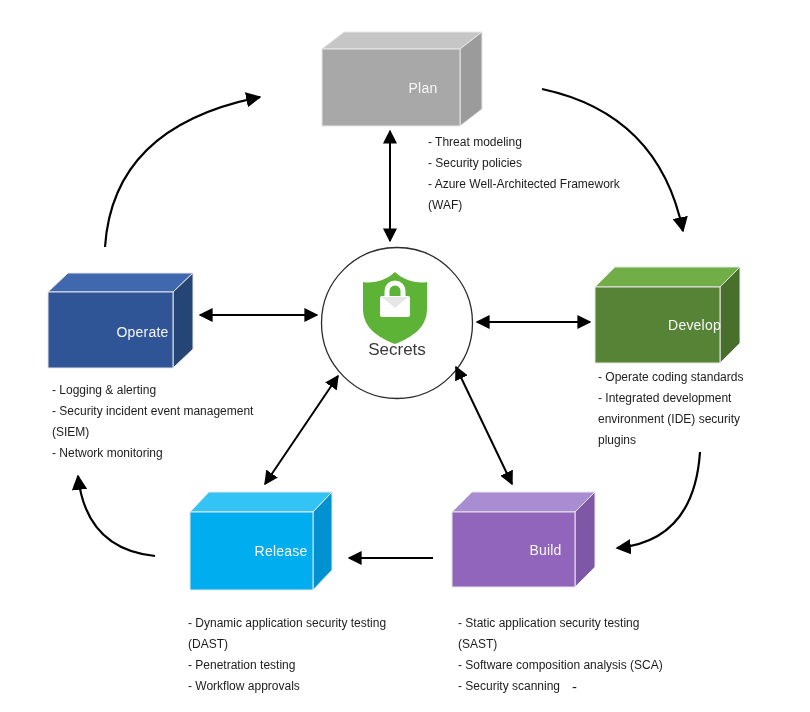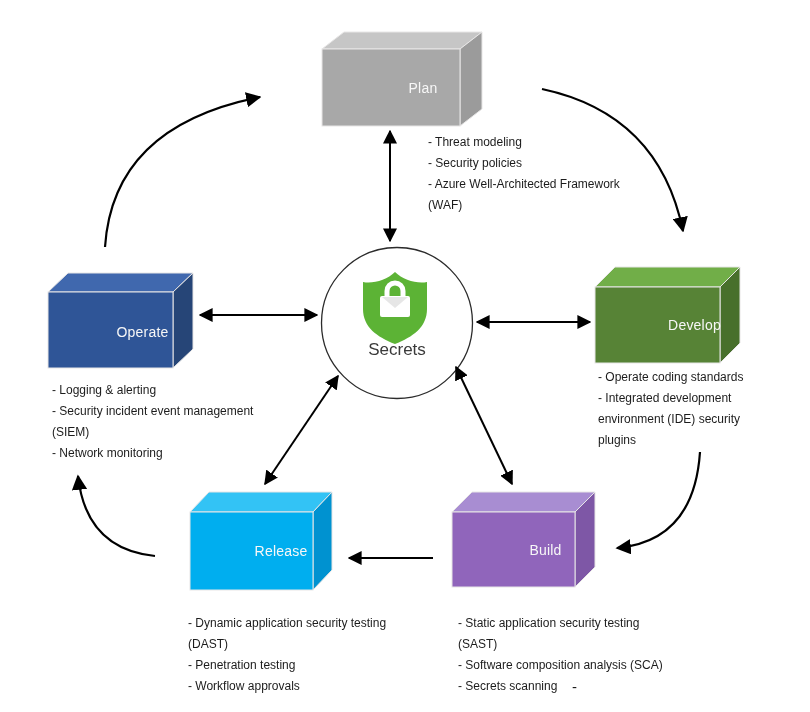--- a/index.html
+++ b/index.html
@@ -105,21 +105,21 @@
 - Security policies
 - Azure Well-Architected Framework
 (WAF)</div>
   <div class="notes" style="left:598px;top:367px;width:200px;">- Operate coding standards
 - Integrated development
 environment (IDE) security
 plugins</div>
   <div class="notes" style="left:458px;top:613px;width:285px;">- Static application security testing
 (SAST)
 - Software composition analysis (SCA)
-- Secrets scanning</div>
+- Security scanning</div>
   <div class="notes" style="left:188px;top:613px;width:258px;">- Dynamic application security testing
 (DAST)
 - Penetration testing
 - Workflow approvals</div>
   <div class="notes" style="left:52px;top:380px;width:272px;">- Logging &amp; alerting
 - Security incident event management
 (SIEM)
 - Network monitoring</div>
 
   <div class="stray">-</div>

